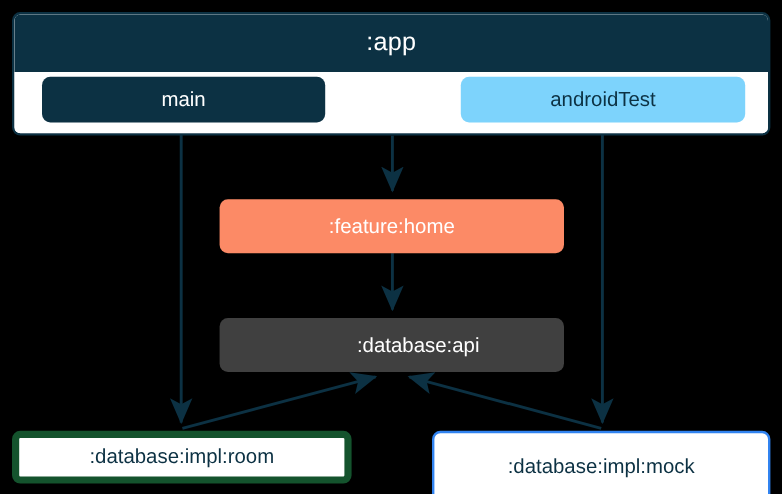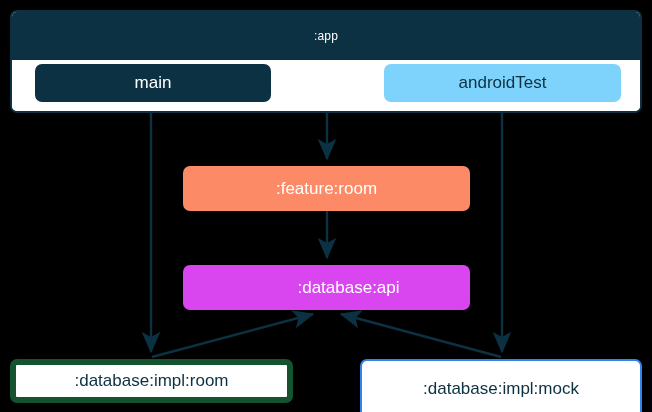--- a/index.html
+++ b/index.html
@@ -41,21 +41,21 @@
     box-sizing: border-box;
     overflow: hidden;
   }
   .subgraph-header {
     height: 48px;
     background: #0c3143;
     color: #ffffff;
     display: flex;
     align-items: center;
     justify-content: center;
-    font-size: 12px;
+    font-size: 21px;
     letter-spacing: .2px;
   }
   .subgraph-body {
     position: relative;
     height: 51px;
     background: #ffffff;
   }
   
   .node {
     position: absolute;
@@ -89,21 +89,21 @@
     width: 287px;
     height: 45px;
     background: #fc8a66;
     color: #ffffff;
   }
   .node-databaseapi {
     left: 183px;
     top: 265px;
     width: 287px;
     height: 45px;
-    background: #d946ef;
+    background: #404040;
     color: #ffffff;
     padding-left: 44px;
   }
   .node-implroom {
     left: 10px;
     top: 359px;
     width: 283px;
     height: 44px;
     background: #ffffff;
     color: #0c3143;
@@ -145,21 +145,21 @@
   </svg>
 
   <div class="subgraph">
     <div class="subgraph-header">:app</div>
     <div class="subgraph-body">
       <div class="node node-main">main</div>
       <div class="node node-androidtest">androidTest</div>
     </div>
   </div>
 
-  <div class="node node-featurehome">:feature:room</div>
+  <div class="node node-featurehome">:feature:home</div>
 
   <div class="node node-databaseapi">:database:api</div>
 
   <div class="node node-implroom">:database:impl:room</div>
 
   <div class="node node-implmock">:database:impl:mock</div>
 
 </div>
 
 </body></html>

